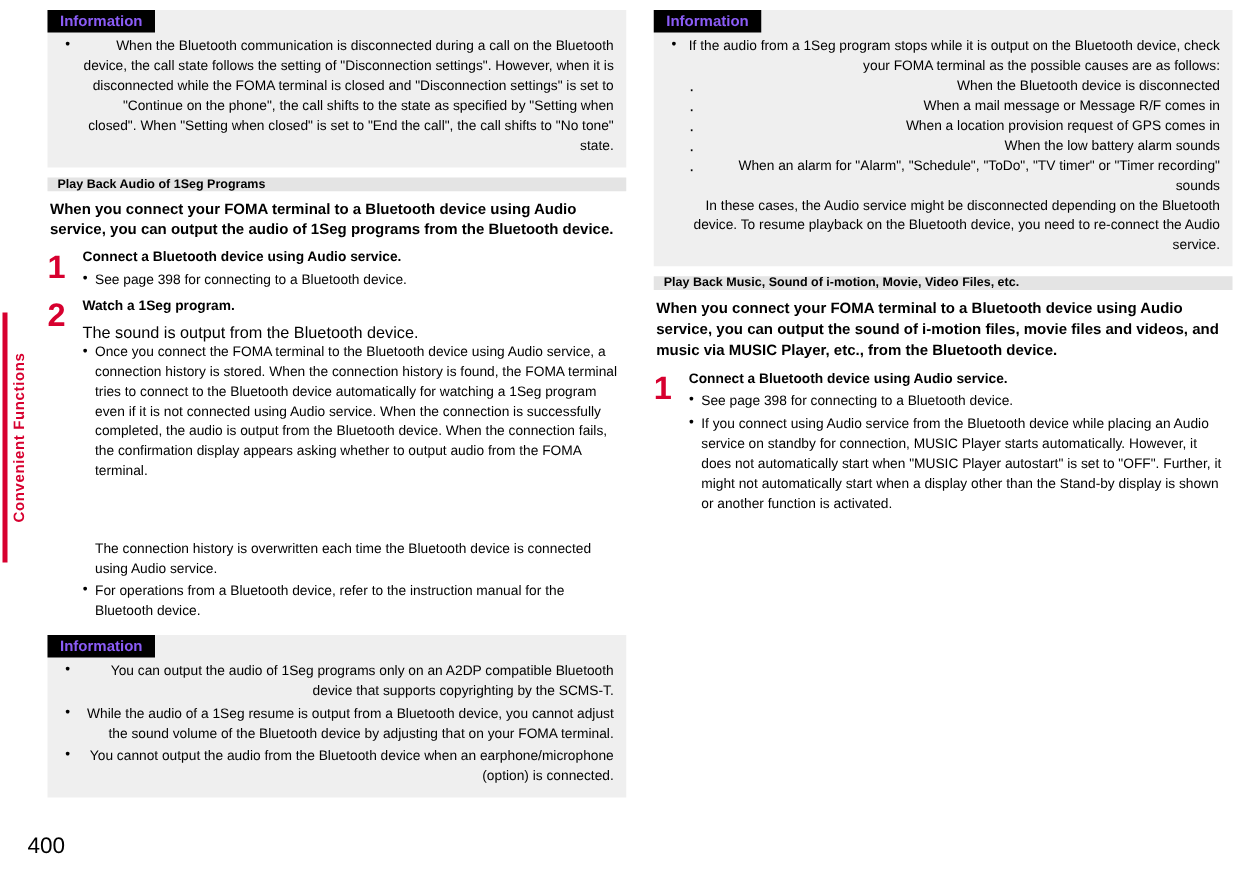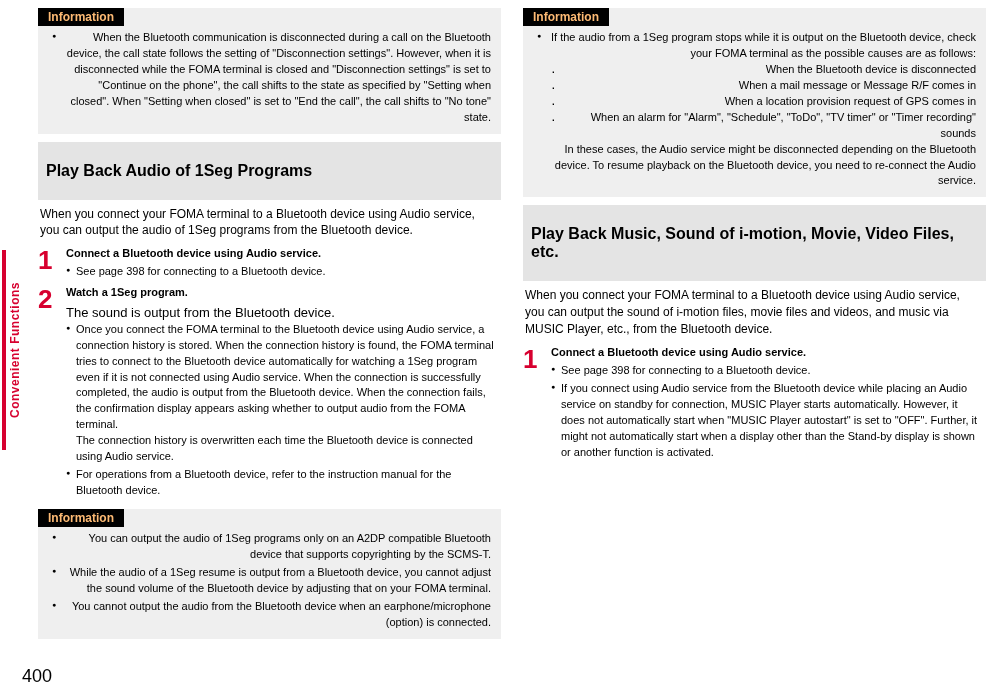--- a/index.html
+++ b/index.html
@@ -35,61 +35,61 @@
     letter-spacing: 0.5px;
   }
   .info-box {
     background: #efefef;
     padding: 0 0 6px 0;
     margin-bottom: 8px;
   }
   .info-title {
     display: inline-block;
     background: #000;
-    color: #fdba74;
+    color: #8b5cf6;
     font-weight: bold;
     padding: 2px 10px;
     font-size: 12px;
     margin-bottom: 4px;
   }
   .info-box ul { list-style: none; padding: 0 10px 0 14px; }
   .info-box li { position: relative; padding-left: 10px; margin-bottom: 2px; line-height: 1.45; text-align: right; }
   .info-box li::before { content: "●"; position: absolute; left: 0; top: 1px; font-size: 7px; }
   .sub-list { list-style: none; padding-left: 4px; }
   .sub-item { position: relative; padding-left: 8px; line-height: 1.45; }
   .sub-item::before { content: "·"; position: absolute; left: 0; top: -1px; font-size: 14px; }
   .section-bar {
     background: #e4e4e4;
-    padding: 20px 8px;
+    padding: 0 8px;
     font-weight: bold;
-    font-size: 16px;
+    font-size: 10px;
     margin: 6px 0 6px 0;
   }
   .section-lead {
-    font-weight: normal;
+    font-weight: bold;
     font-size: 12px;
     line-height: 1.4;
     padding: 0 6px 8px 2px;
   }
   .step { display: flex; margin-bottom: 4px; padding-right:4px; }
   .step-num {
     color: #d7002f;
     font-weight: bold;
     font-size: 26px;
     width: 28px;
     flex-shrink: 0;
     line-height: 1;
   }
   .step-body { flex: 1; }
   .step-title { font-weight: bold; font-size: 11px; margin-bottom: 4px; line-height:1.2; }
   .step-sub { font-size: 13px; line-height: 1.4; }
   .bul-list { list-style: none; }
   .bul-list li { position: relative; padding-left: 10px; margin-bottom: 2px; line-height: 1.45; }
   .bul-list li::before { content: "●"; position: absolute; left: 0; top: 1px; font-size: 7px; }
-  .cont { display:block; padding-left:0; line-height:1.45; }
+  .cont { display:block; padding-left:0; line-height:1.45;margin-top:46px; }
   .page-num {
     position: absolute;
     left: 22px;
     bottom: 10px;
     font-size: 18px;
   }
 </style>
 </head>
 <body>
 
@@ -151,20 +151,21 @@
 
     <div class="info-box">
       <div class="info-title">Information</div>
       <ul>
         <li>
           <span>If the audio from a 1Seg program stops while it is output on the Bluetooth device, check your FOMA terminal as the possible causes are as follows:</span>
           <div class="sub-list">
             <div class="sub-item">When the Bluetooth device is disconnected</div>
             <div class="sub-item">When a mail message or Message R/F comes in</div>
             <div class="sub-item">When a location provision request of GPS comes in</div>
+            <div class="sub-item">When the low battery alarm sounds</div>
             <div class="sub-item">When an alarm for "Alarm", "Schedule", "ToDo", "TV timer" or "Timer recording" sounds</div>
           </div>
           <span>In these cases, the Audio service might be disconnected depending on the Bluetooth device. To resume playback on the Bluetooth device, you need to re-connect the Audio service.</span>
         </li>
       </ul>
     </div>
 
     <div class="section-bar">Play Back Music, Sound of i-motion, Movie, Video Files, etc.</div>
     <div class="section-lead">When you connect your FOMA terminal to a Bluetooth device using Audio service, you can output the sound of i-motion files, movie files and videos, and music via MUSIC Player, etc., from the Bluetooth device.</div>
 

